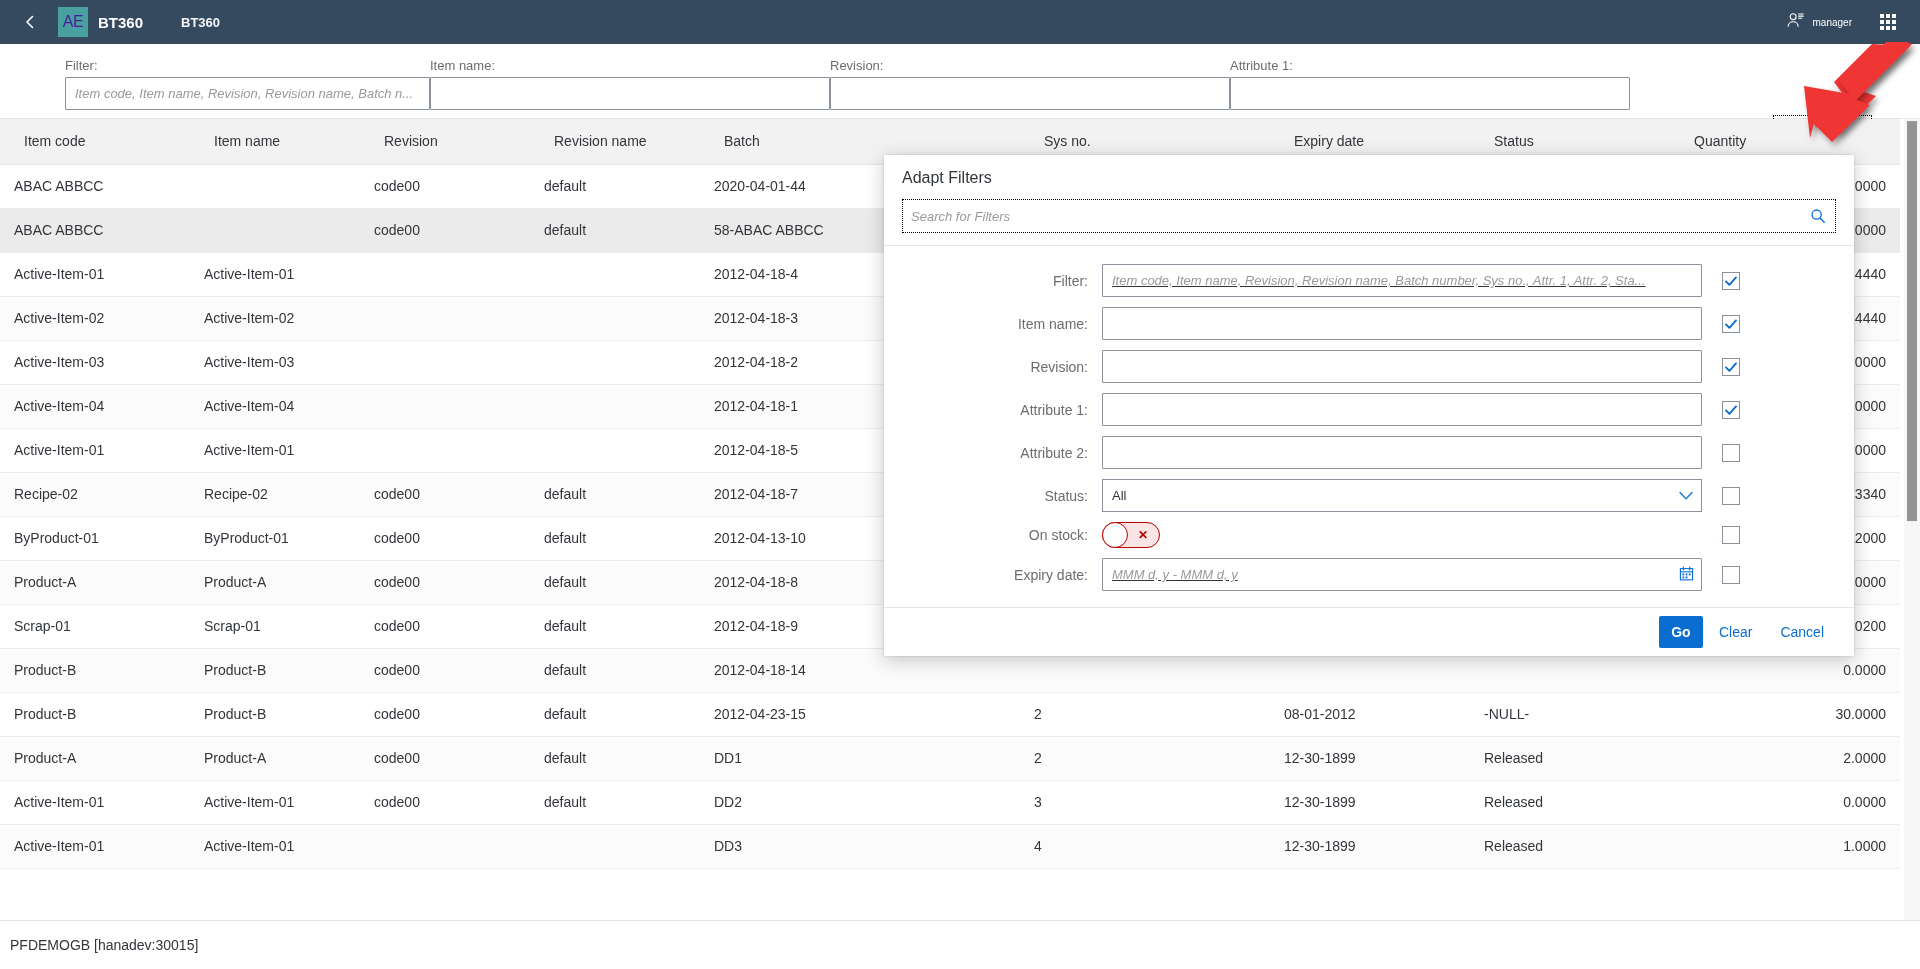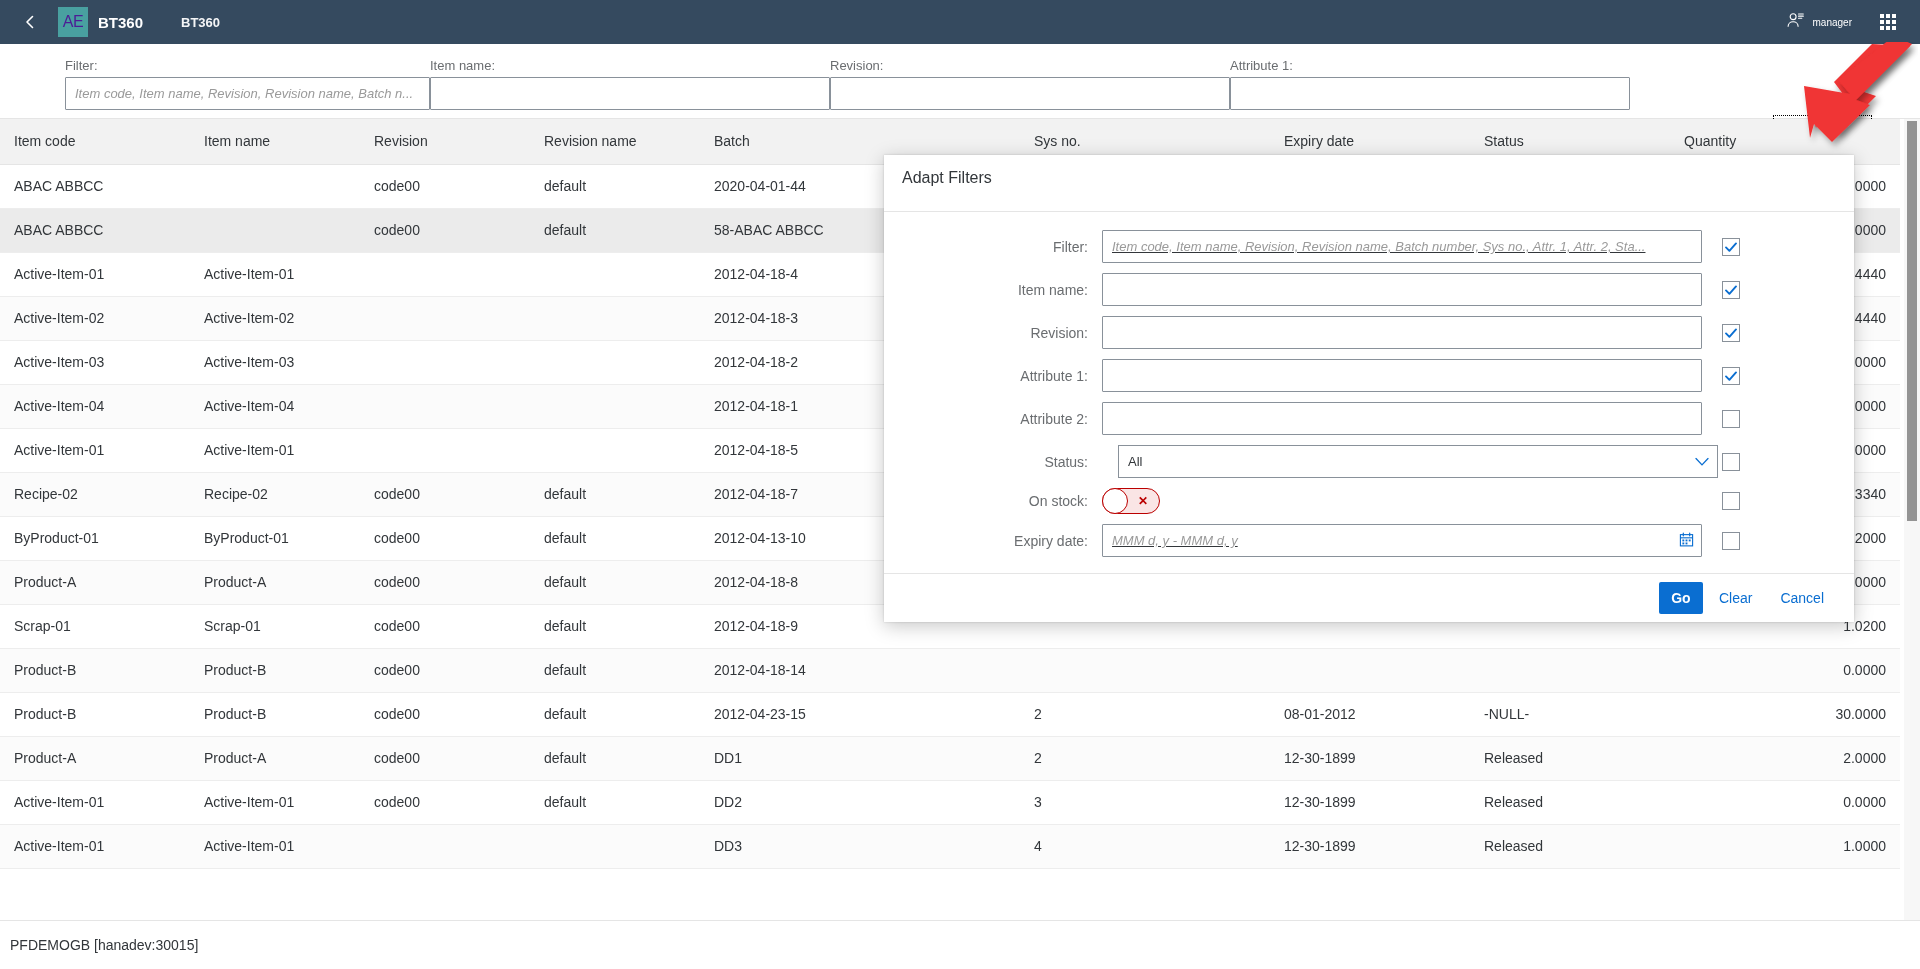--- a/index.html
+++ b/index.html
@@ -133,21 +133,21 @@
     border-collapse: collapse;
     table-layout: fixed;
   }
   table.grid th {
     background: #f2f2f2;
     color: #32363a;
     font-weight: normal;
     font-size: 14px;
     text-align: left;
     height: 45px;
-    padding: 0 14px;
+    padding: 0 24px;
     border-bottom: 1px solid #e5e5e5;
     white-space: nowrap;
   }
   table.grid td {
     height: 44px;
     padding: 0 14px;
     font-size: 14px;
     color: #32363a;
     border-bottom: 1px solid #ededed;
     white-space: nowrap;
@@ -286,21 +286,20 @@
     height: 33px;
     border: 1px solid #89919a;
     background: #ffffff;
     display: flex;
     align-items: center;
     padding: 0 9px;
     font-size: 13px;
     color: #32363a;
     cursor: pointer;
     position: relative;
-    margin-left: 16px;
   }
   .f-select .chev {
     position: absolute; right: 8px; top: 50%;
     transform: translateY(-50%);
   }
   .f-datefield { position: relative; }
   .f-datefield .cal-icon {
     position: absolute; right: 8px; top: 50%;
     transform: translateY(-50%);
     cursor: pointer;
@@ -653,20 +652,29 @@
   </table>
 </div>
 
 <div class="vscroll">
   <div class="thumb"></div>
 </div>
 
 <div class="dialog">
   <div class="dlg-header">
     <div class="dlg-title">Adapt Filters</div>
+  </div>
+  <div class="dlg-search-wrap">
+    <input class="dlg-search" value="" placeholder="Search for Filters" style="">
+    <span class="dlg-search-icon">
+      <svg width="16" height="16" viewBox="0 0 16 16">
+        <circle cx="6.6" cy="6.6" r="4.6" fill="none" stroke="#0a6ed1" stroke-width="1.3"></circle>
+        <path d="M10.2 10.2 L14.2 14.2" stroke="#0a6ed1" stroke-width="1.4" stroke-linecap="round"></path>
+      </svg>
+    </span>
   </div>
   <div class="dlg-sep"></div>
 
   <div class="dlg-body">
     <div id="dialog-fields">
         <div class="form-row">
           <div class="form-label">Filter:</div>
           <div class="form-ctrl"><input class="f-input" placeholder="Item code, Item name, Revision, Revision name, Batch number, Sys no., Attr. 1, Attr. 2, Sta..." style=""></div>
           <div class="chk on">
             <svg width="14" height="14" viewBox="0 0 14 14">

